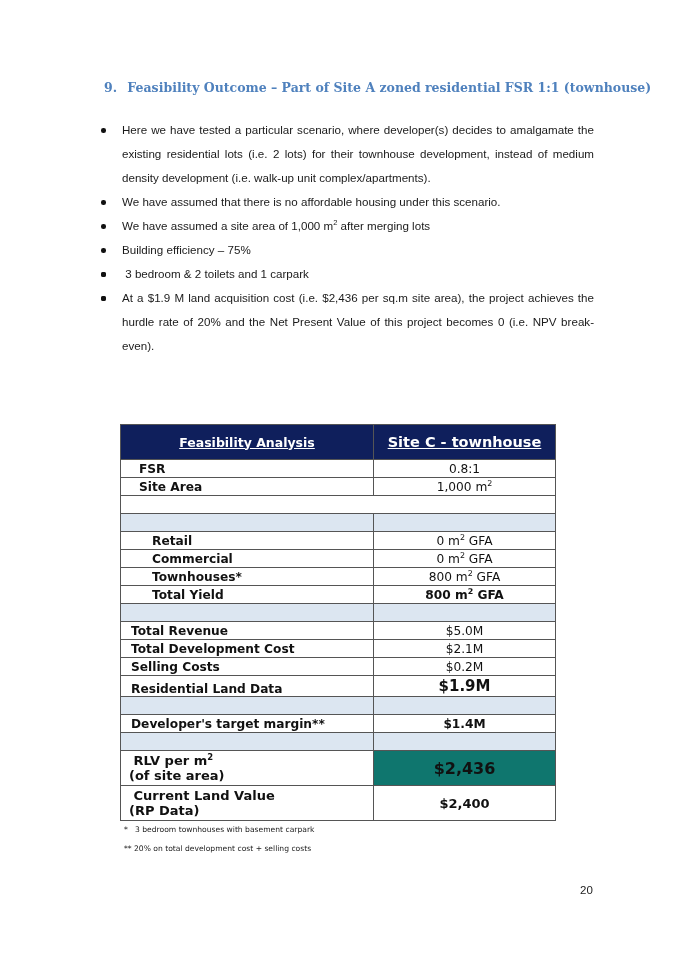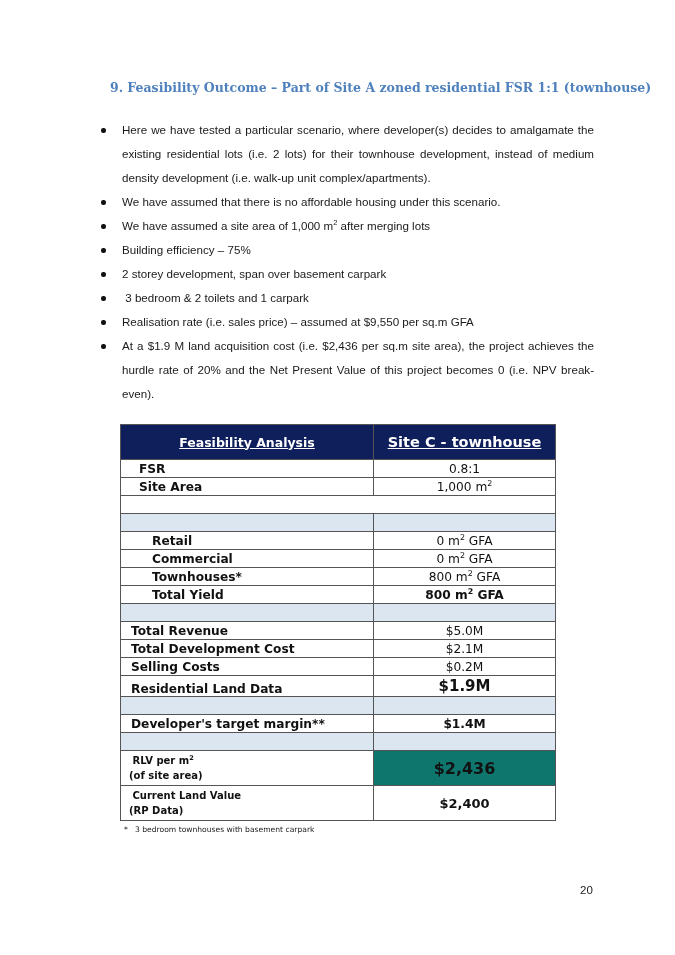--- a/index.html
+++ b/index.html
@@ -1,19 +1,19 @@
 <!DOCTYPE html>
 <html><head>
 <meta charset="utf-8">
 <style>
   html, body { margin: 0; padding: 0; background: #ffffff; }
   body { width: 675px; height: 955px; position: relative; overflow: hidden;
          font-family: "Liberation Sans", sans-serif; color: #111; }
   .heading { position: absolute; left: 104px; top: 80px; font-family: "DejaVu Serif", serif;
-             font-weight: bold; font-size: 12.5px; color: #4f81bd; letter-spacing: 0px; text-align: right; }
+             font-weight: bold; font-size: 12.5px; color: #4f81bd; letter-spacing: 0px; }
   .heading .num { display: inline-block; width: 19px; }
   ul.bullets { position: absolute; left: 98px; top: 118px; width: 496px; margin: 0; padding: 0; list-style: none;
                font-family: "Liberation Sans", sans-serif; font-size: 11.6px; color: #1a1a1a; }
   ul.bullets li { position: relative; padding-left: 24px; line-height: 24px; text-align: justify; }
   ul.bullets li .dot { position: absolute; left: 3px; top: 10px; width: 4.5px; height: 4.5px;
                        background: #111; border-radius: 50%; }
   sup { font-size: 65%; line-height: 0; vertical-align: super; }
 
   table.feas { position: absolute; left: 120px; top: 424px; width: 436px; border-collapse: collapse;
                font-family: "DejaVu Sans", sans-serif; font-size: 12.2px; }
@@ -26,21 +26,21 @@
   table.feas tr.blue td { background: #dce6f1; }
   table.feas tr.blank td { background: #fff; }
   .lbl { font-weight: bold; }
   .ind1 { padding-left: 18px !important; }
   .ind2 { padding-left: 31px !important; margin-top: 21px; }
   .ind0 { padding-left: 10px !important; }
   tr.big td { height: 20px; }
   tr.big td.c2 { font-weight: bold; font-size: 15px; margin-top: 32px; }
   tr.bold td.c2 { font-weight: bold; }
   tr.tall td { height: 34px; line-height: 15px; }
-  tr.tall td.c1 { padding-left: 8px !important; font-size: 10px; margin-top: 40px; }
+  tr.tall td.c1 { padding-left: 8px !important; font-size: 13px; margin-top: 40px; }
   td.green { background: #0f766e; font-weight: bold; font-size: 16px; }
   td.plain-bold { font-weight: bold; font-size: 13px; }
 
   .footnotes { position: absolute; left: 124px; top: 823px; font-family: "DejaVu Sans", sans-serif;
                font-size: 7.6px; color: #222; }
   .footnotes div { height: 19px; line-height: 14px; }
   .pagenum { position: absolute; left: 580px; top: 884px; font-family: "Liberation Sans", sans-serif;
              font-size: 11.5px; color: #222; }
 </style>
 </head>
@@ -49,23 +49,23 @@
 <div class="heading">
   <span class="num">9.</span>
   <span>Feasibility Outcome – Part of Site A zoned residential FSR 1:1 (townhouse)</span>
 </div>
 
 <ul class="bullets">
   <li><span class="dot"></span><span>Here we have tested a particular scenario, where developer(s) decides to amalgamate the existing residential lots (i.e. 2 lots) for their townhouse development, instead of medium density development (i.e. walk-up unit complex/apartments).</span></li>
   <li><span class="dot"></span><span>We have assumed that there is no affordable housing under this scenario.</span></li>
   <li><span class="dot"></span><span>We have assumed a  site area of 1,000 m</span><sup>2</sup><span> after merging lots</span></li>
   <li><span class="dot"></span><span>Building efficiency – 75%</span></li>
-  <li><span class="dot"></span><span>2 storey development, span over basement carpark</span></li>
+  <li><span class="dot"></span></li>
   <li><span class="dot"></span><span style="white-space:pre"> 3 bedroom &amp; 2 toilets and 1 carpark</span></li>
-  <li><span class="dot"></span><span>Realisation rate (i.e. sales price) – assumed at $9,550 per sq.m GFA</span></li>
+  <li><span class="dot"></span></li>
   <li><span class="dot"></span><span>At a $1.9 M land acquisition cost (i.e. $2,436 per sq.m site area), the project achieves the hurdle rate of 20% and the Net Present Value of this project becomes 0 (i.e. NPV break-even).</span></li>
 </ul>
 
 <table class="feas">
   <tbody>
       <tr class="hdr">
     <td class="c1">Feasibility Analysis</td>
     <td class="c2">Site C - townhouse</td>
   </tr>
   <tr>
@@ -137,15 +137,16 @@
   </tr>
   <tr class="tall">
     <td class="c1 lbl">&nbsp;<span>Current Land Value</span><br><span>(RP Data)</span></td>
     <td class="c2 plain-bold">$2,400</td>
   </tr>
 </tbody>
   </table>
 
 <div class="footnotes">
   <div style="white-space:pre">*   3 bedroom townhouses with basement carpark</div>
+  <div>** 20% on total development cost + selling costs</div>
 </div>
 
 <div class="pagenum">20</div>
 
 </body></html>

